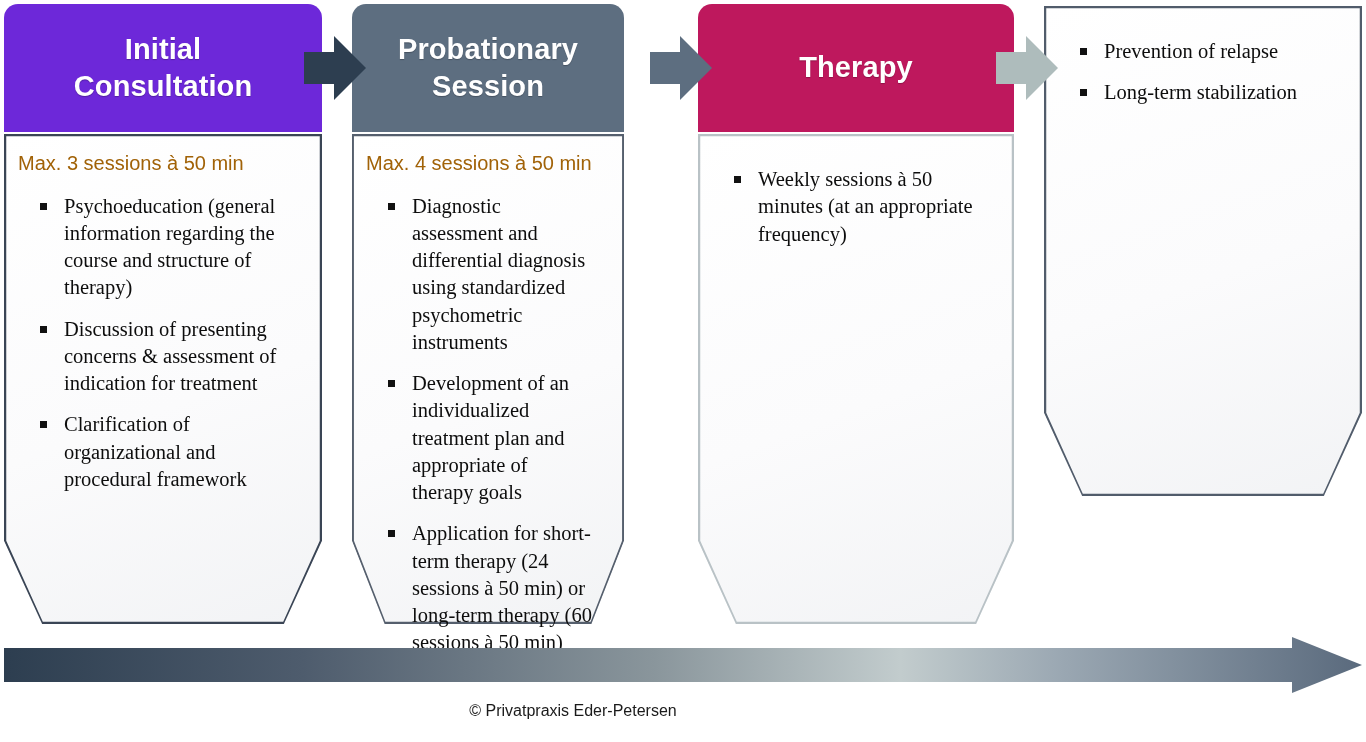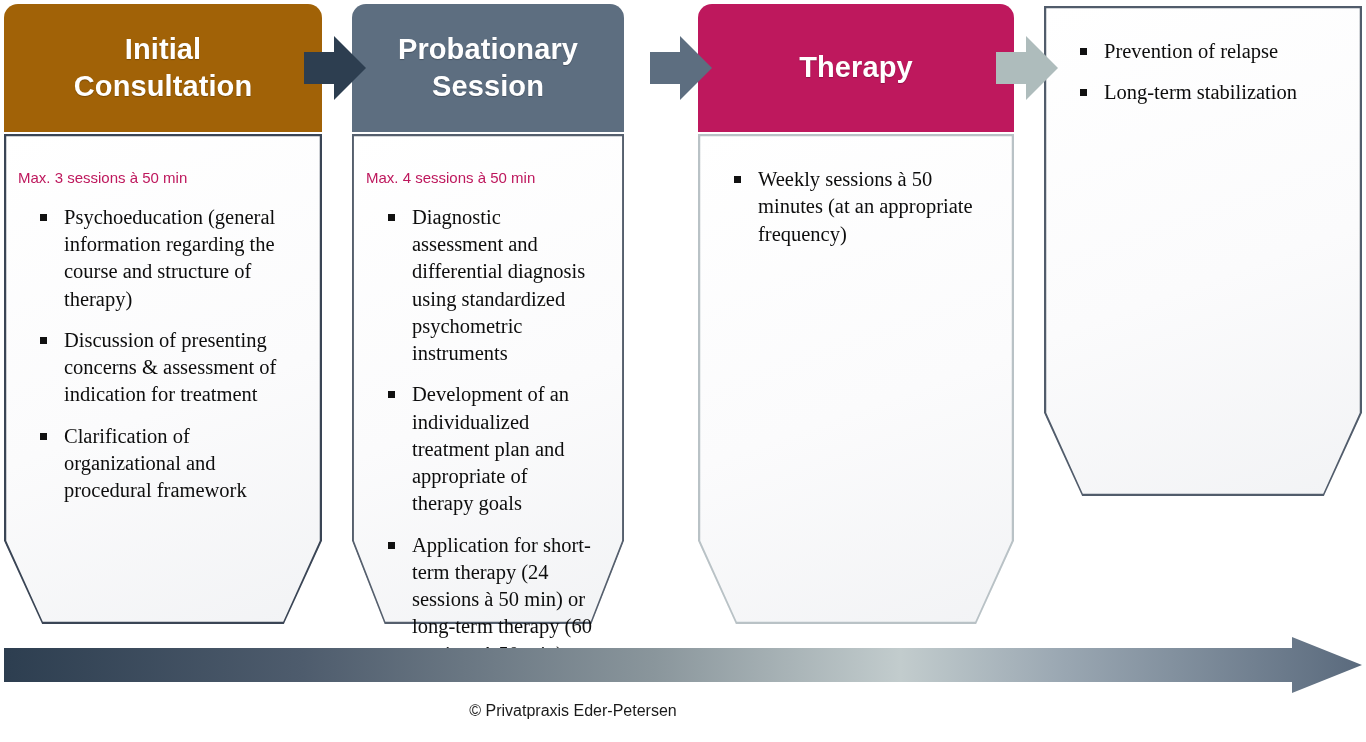--- a/index.html
+++ b/index.html
@@ -76,23 +76,23 @@
   .panel-content {
     position: absolute;
     left: 0; top: 0; right: 0; bottom: 0;
     padding: 16px 14px 10px 14px;
     box-sizing: border-box;
     font-size: 20.5px;
     color: #0d0d0d;
     line-height: 1.33;
   }
   .lead {
-    margin: 18px 0 6px 0;
-    font-size: 15px;
-    color: #be185d;
+    margin: 0 0 6px 0;
+    font-size: 20px;
+    color: #a16207;
   }
   ul.bullets {
     list-style: none;
     margin: 16px;
     padding: 0;
     font-family: Liberation Serif, serif;
   }
   ul.bullets li {
     position: relative;
     padding-left: 30px;
@@ -154,21 +154,21 @@
     overflow: hidden;
     height: 16px;
   }
 </style>
 </head>
 <body>
 
 <div id="diagram">
 
   <div class="stage s0">
-    <div class="stage-header" style="background: #a16207; align-items: center;">
+    <div class="stage-header" style="background: #6d28d9; align-items: center;">
       <span class="htext">Initial
 Consultation</span>
     </div>
     <div class="stage-body">
       <div class="panel-bg"></div>
       <div class="panel-border">
         <svg viewBox="0 0 318 490" preserveAspectRatio="none">
           <polygon points="1,1 317,1 317,407 280,489 38,489 1,407" fill="none" stroke="#3a4555" stroke-width="2.5"></polygon>
         </svg>
       </div>

